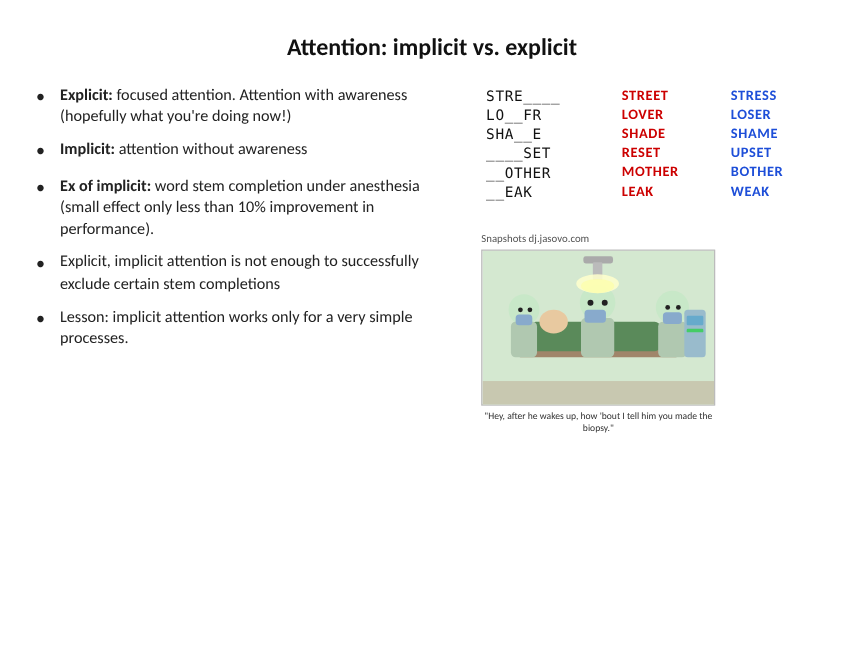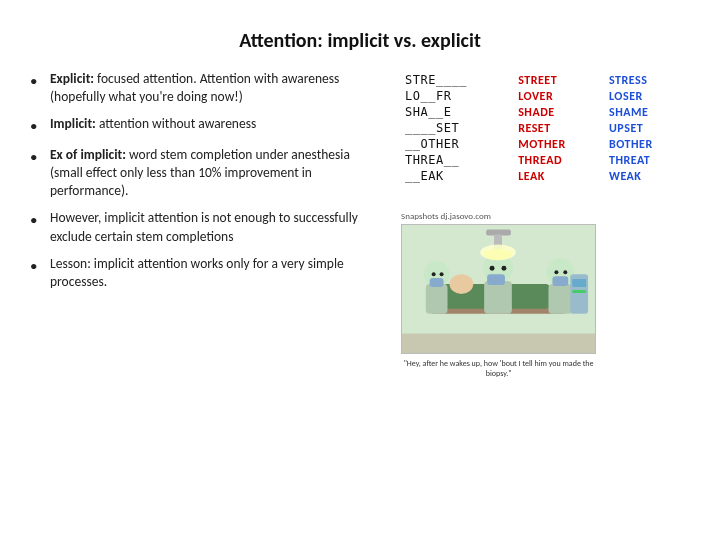--- a/index.html
+++ b/index.html
@@ -138,21 +138,21 @@
           <li>
             <span class="bullet-dot">•</span>
             <span class="bullet-text"><span class="bold">Implicit:</span> attention without awareness</span>
           </li>
           <li>
             <span class="bullet-dot">•</span>
             <span class="bullet-text"><span class="bold">Ex of implicit:</span> word stem completion under anesthesia (small effect only less than 10% improvement in performance).</span>
           </li>
           <li>
             <span class="bullet-dot">•</span>
-            <span class="bullet-text">However, implicit attention is not enough to successfully exclude certain stem completions</span>
+            <span class="bullet-text">Explicit, implicit attention is not enough to successfully exclude certain stem completions</span>
           </li>
           <li>
             <span class="bullet-dot">•</span>
             <span class="bullet-text">Lesson: implicit attention works only for a very simple processes.</span>
           </li>
         </ul>
     </div>
     <div class="right-panel">
       <table class="word-table">
         <tbody id="word-table-body">
@@ -173,25 +173,20 @@
             </tr>
             <tr>
               <td class="col-incomplete">____SET</td>
               <td class="col-answer">RESET</td>
               <td class="col-blank">UPSET</td>
             </tr>
             <tr>
               <td class="col-incomplete">__OTHER</td>
               <td class="col-answer">MOTHER</td>
               <td class="col-blank">BOTHER</td>
-            </tr>
-            <tr>
-              <td class="col-incomplete">THREA__</td>
-              <td class="col-answer">THREAD</td>
-              <td class="col-blank">THREAT</td>
             </tr>
             <tr>
               <td class="col-incomplete">__EAK</td>
               <td class="col-answer">LEAK</td>
               <td class="col-blank">WEAK</td>
             </tr>
           </tbody>
       </table>
       <div class="snapshot-area">
         <div class="snapshot-label">Snapshots dj.jasovo.com</div>

